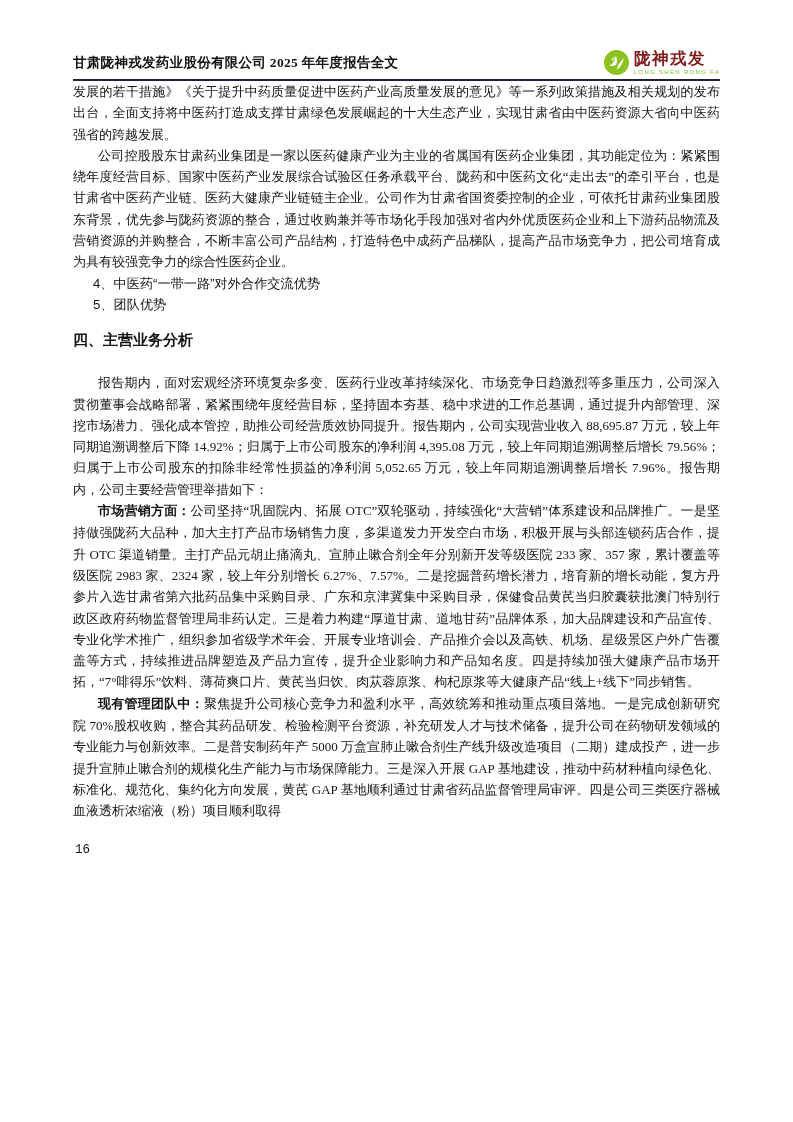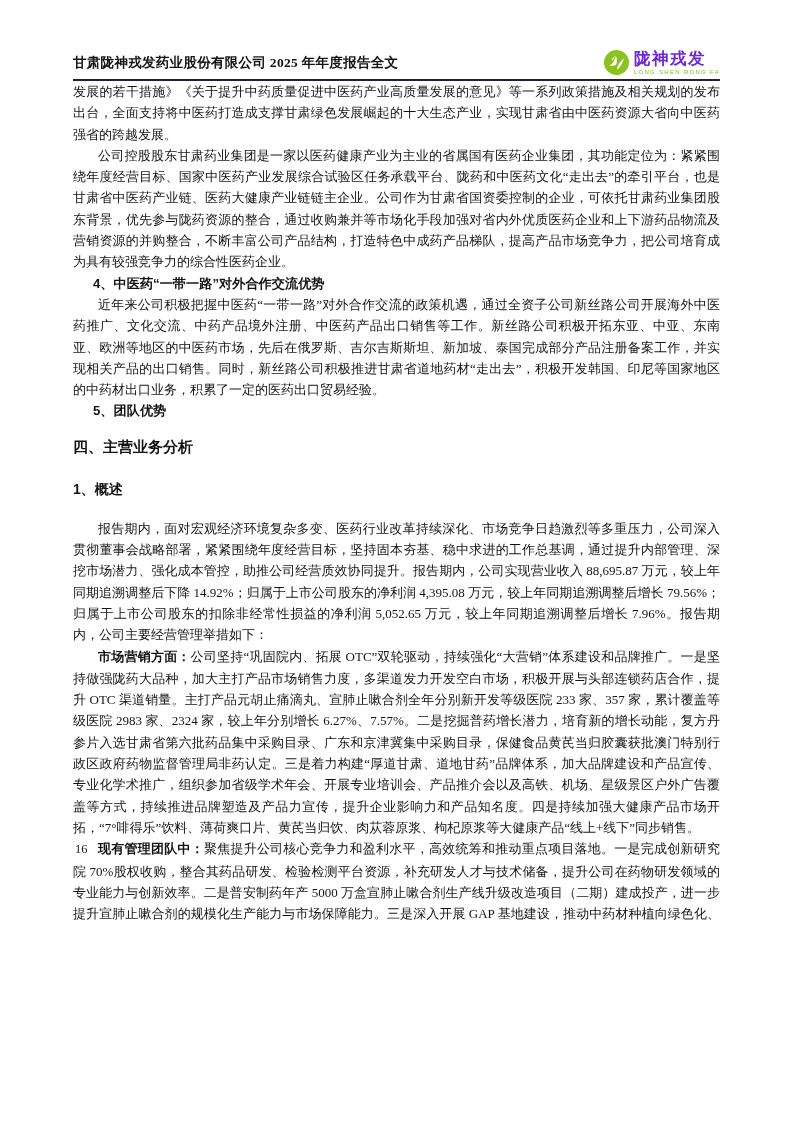--- a/index.html
+++ b/index.html
@@ -25,41 +25,41 @@
     font-size:13.5px;
     font-weight:600;
     letter-spacing:0.3px;
     padding-bottom:3px;
   }
   .logo{display:flex;align-items:center;gap:5px;}
   .logo-mark{width:25px;height:25px;display:block;}
   .logo-text{display:flex;flex-direction:column;line-height:1;}
   .logo-cn{
     font-family:"Liberation Sans","DejaVu Sans",sans-serif;
-    font-size:16.5px;font-weight:bold;color:#6d28d9;letter-spacing:1.5px;
+    font-size:16.5px;font-weight:bold;color:#7f1d1d;letter-spacing:1.5px;
   }
   .logo-en{
     font-family:"Liberation Sans","DejaVu Sans",sans-serif;
     font-size:6px;color:#7cbb2a;letter-spacing:1.3px;margin-top:2px;
   }
   .main{
     font-size:13px;
     line-height:21.3px;
     text-align:justify;
   }
   .main p{margin:0;}
   p.cont{text-indent:0;}
   p.para{text-indent:25px;}
   .lead{
     font-family:Liberation Mono, monospace;
     font-weight:bold;
   }
   .sub-heading{
     font-family:"Liberation Sans","DejaVu Sans",sans-serif;
-    font-weight:bold;
+    font-weight:normal;
     font-size:13.2px;
     line-height:21.3px;
     padding-left:20px;
     margin:0;
   }
   .h2-heading{
     font-family:Liberation Mono, monospace;
     font-weight:bold;
     font-size:15px;
     margin:15px 0 18px 0;
@@ -71,20 +71,21 @@
     font-size:14px;
     margin:0 0 19px 0;
     line-height:20px;
   }
   .footer-pagenum{
     position:absolute;
     left:75px;
     bottom:66px;
     font-size:12.5px;
     color:#141414;
+    font-family:Liberation Mono, monospace;
   }
 </style>
 </head>
 <body>
 
 <div class="page">
 
   <div class="header">
     <div class="header-title">甘肃陇神戎发药业股份有限公司 2025 年年度报告全文</div>
     <div class="logo">
@@ -102,28 +103,26 @@
   </div>
 
   <div class="main">
 
     <p class="cont">发展的若干措施》《关于提升中药质量促进中医药产业高质量发展的意见》等一系列政策措施及相关规划的发布出台，全面支持将中医药打造成支撑甘肃绿色发展崛起的十大生态产业，实现甘肃省由中医药资源大省向中医药强省的跨越发展。</p>
 
     <p class="para">公司控股股东甘肃药业集团是一家以医药健康产业为主业的省属国有医药企业集团，其功能定位为：紧紧围绕年度经营目标、国家中医药产业发展综合试验区任务承载平台、陇药和中医药文化“走出去”的牵引平台，也是甘肃省中医药产业链、医药大健康产业链链主企业。公司作为甘肃省国资委控制的企业，可依托甘肃药业集团股东背景，优先参与陇药资源的整合，通过收购兼并等市场化手段加强对省内外优质医药企业和上下游药品物流及营销资源的并购整合，不断丰富公司产品结构，打造特色中成药产品梯队，提高产品市场竞争力，把公司培育成为具有较强竞争力的综合性医药企业。</p>
 
     <p class="sub-heading">4、中医药“一带一路”对外合作交流优势</p>
 
-    <p class="para">近年来公司积极把握中医药“一带一路”对外合作交流的政策机遇，通过全资子公司新丝路公司开展海外中医药推广、文化交流、中药产品境外注册、中医药产品出口销售等工作。新丝路公司积极开拓东亚、中亚、东南亚、欧洲等地区的中医药市场，先后在俄罗斯、吉尔吉斯斯坦、新加坡、泰国完成部分产品注册备案工作，并实现相关产品的出口销售。同时，新丝路公司积极推进甘肃省道地药材“走出去”，积极开发韩国、印尼等国家地区的中药材出口业务，积累了一定的医药出口贸易经验。</p>
 
     <p class="sub-heading">5、团队优势</p>
 
 
     <div class="h2-heading">四、主营业务分析</div>
 
-    <div class="h3-heading">1、概述</div>
 
     <p class="para">报告期内，面对宏观经济环境复杂多变、医药行业改革持续深化、市场竞争日趋激烈等多重压力，公司深入贯彻董事会战略部署，紧紧围绕年度经营目标，坚持固本夯基、稳中求进的工作总基调，通过提升内部管理、深挖市场潜力、强化成本管控，助推公司经营质效协同提升。报告期内，公司实现营业收入 88,695.87 万元，较上年同期追溯调整后下降 14.92%；归属于上市公司股东的净利润 4,395.08 万元，较上年同期追溯调整后增长 79.56%；归属于上市公司股东的扣除非经常性损益的净利润 5,052.65 万元，较上年同期追溯调整后增长 7.96%。报告期内，公司主要经营管理举措如下：</p>
 
     <p class="para"><span class="lead">市场营销方面：</span><span>公司坚持“巩固院内、拓展 OTC”双轮驱动，持续强化“大营销”体系建设和品牌推广。一是坚持做强陇药大品种，加大主打产品市场销售力度，多渠道发力开发空白市场，积极开展与头部连锁药店合作，提升 OTC 渠道销量。主打产品元胡止痛滴丸、宣肺止嗽合剂全年分别新开发等级医院 233 家、357 家，累计覆盖等级医院 2983 家、2324 家，较上年分别增长 6.27%、7.57%。二是挖掘普药增长潜力，培育新的增长动能，复方丹参片入选甘肃省第六批药品集中采购目录、广东和京津冀集中采购目录，保健食品黄芪当归胶囊获批澳门特别行政区政府药物监督管理局非药认定。三是着力构建“厚道甘肃、道地甘药”品牌体系，加大品牌建设和产品宣传、专业化学术推广，组织参加省级学术年会、开展专业培训会、产品推介会以及高铁、机场、星级景区户外广告覆盖等方式，持续推进品牌塑造及产品力宣传，提升企业影响力和产品知名度。四是持续加强大健康产品市场开拓，“7°啡得乐”饮料、薄荷爽口片、黄芪当归饮、肉苁蓉原浆、枸杞原浆等大健康产品“线上+线下”同步销售。</span></p>
 
     <p class="para"><span class="lead">现有管理团队中：</span><span>聚焦提升公司核心竞争力和盈利水平，高效统筹和推动重点项目落地。一是完成创新研究院 70%股权收购，整合其药品研发、检验检测平台资源，补充研发人才与技术储备，提升公司在药物研发领域的专业能力与创新效率。二是普安制药年产 5000 万盒宣肺止嗽合剂生产线升级改造项目（二期）建成投产，进一步提升宣肺止嗽合剂的规模化生产能力与市场保障能力。三是深入开展 GAP 基地建设，推动中药材种植向绿色化、标准化、规范化、集约化方向发展，黄芪 GAP 基地顺利通过甘肃省药品监督管理局审评。四是公司三类医疗器械血液透析浓缩液（粉）项目顺利取得</span></p>
 
   </div>
 
   <div class="footer-pagenum">16</div>

